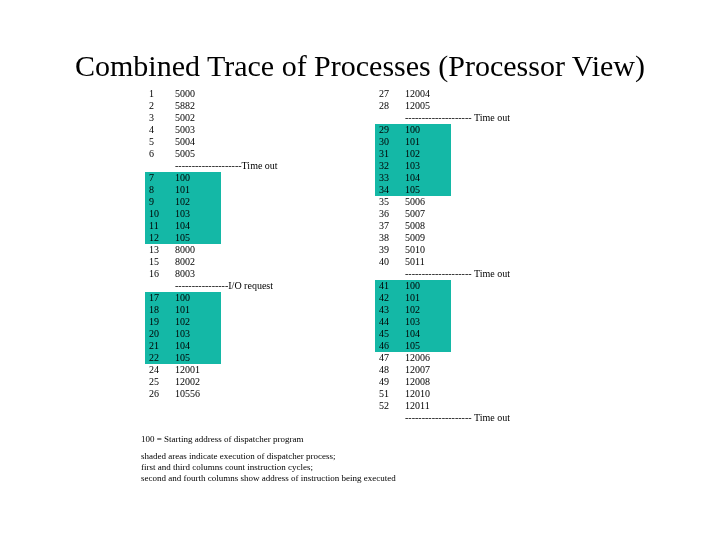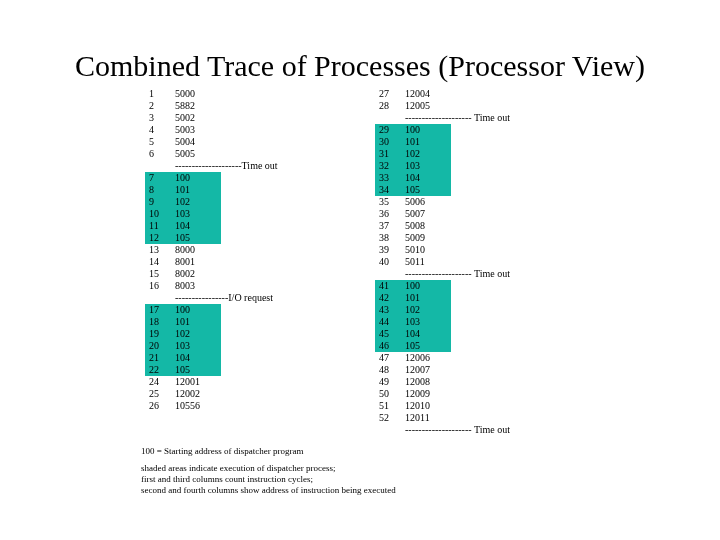--- a/index.html
+++ b/index.html
@@ -130,24 +130,20 @@
         </div>
         <div class="row shaded">
           <span class="cycle">12</span>
           <span class="addr">105</span>
         </div>
         <div class="row">
           <span class="cycle">13</span>
           <span class="addr">8000</span>
         </div>
         <div class="row">
-          <span class="cycle">14</span>
-          <span class="addr">8001</span>
-        </div>
-        <div class="row">
           <span class="cycle">15</span>
           <span class="addr">8002</span>
         </div>
         <div class="row">
           <span class="cycle">16</span>
           <span class="addr">8003</span>
         </div>
         <div class="sep">----------------I/O request</div>
         <div class="row shaded">
           <span class="cycle">17</span>
@@ -273,24 +269,20 @@
           <span class="cycle">47</span>
           <span class="addr">12006</span>
         </div>
         <div class="row">
           <span class="cycle">48</span>
           <span class="addr">12007</span>
         </div>
         <div class="row">
           <span class="cycle">49</span>
           <span class="addr">12008</span>
-        </div>
-        <div class="row">
-          <span class="cycle">50</span>
-          <span class="addr">12009</span>
         </div>
         <div class="row">
           <span class="cycle">51</span>
           <span class="addr">12010</span>
         </div>
         <div class="row">
           <span class="cycle">52</span>
           <span class="addr">12011</span>
         </div>
         <div class="sep">-------------------- Time out</div>

